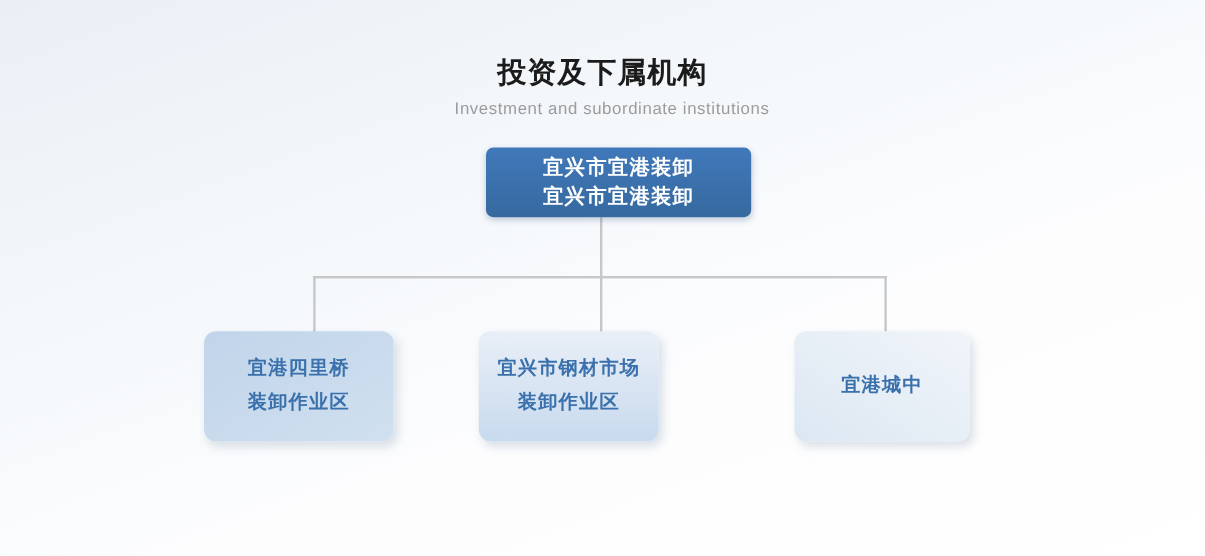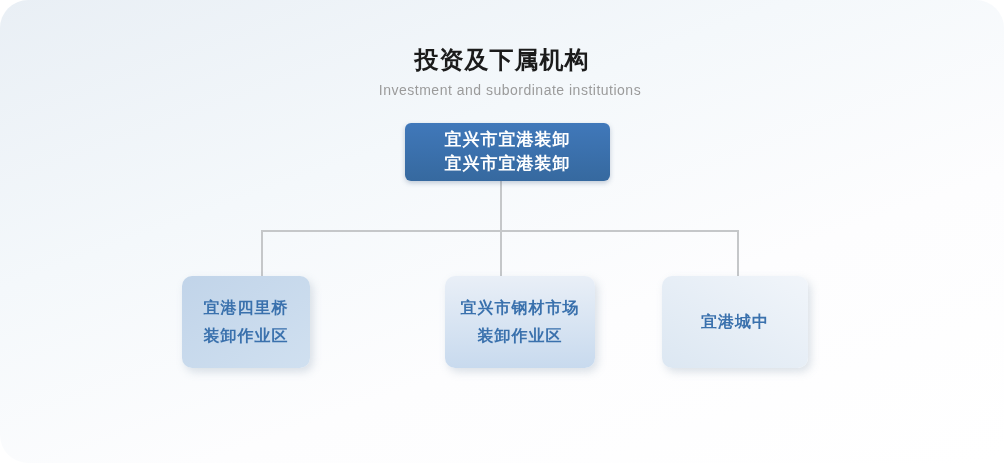--- a/index.html
+++ b/index.html
@@ -6,21 +6,20 @@
   body {
     font-family: "Liberation Sans", "DejaVu Sans", sans-serif;
     background: #ffffff;
   }
   .canvas {
     position: relative;
     width: 1004px;
     height: 463px;
     overflow: hidden;
     background: linear-gradient(160deg, #e9eff5 0%, #f4f8fb 35%, #fdfdfe 65%, #ffffff 100%);
-    border-radius: 28px;
   }
   .header {
     position: absolute;
     top: 44px;
     left: 0;
     width: 100%;
     text-align: center;
   }
   .title {
     margin: 0;
@@ -40,21 +39,21 @@
     display: flex;
     flex-direction: column;
     align-items: center;
     justify-content: center;
     text-align: center;
     box-sizing: border-box;
   }
   .root-node {
     left: 405px;
     top: 123px;
-    width: 205px;
+    width: 221px;
     height: 58px;
     border-radius: 6px;
     background: linear-gradient(180deg, var(--root-box-a, #4078ba) 0%, var(--root-box-b, #36699f) 100%);
     box-shadow: 0 2px 5px rgba(60, 90, 130, 0.30);
     color: var(--root-box-text, #ffffff);
     font-size: 17px;
     font-weight: bold;
     line-height: 24px;
     letter-spacing: 1px;
   }
@@ -63,26 +62,26 @@
     height: 92px;
     border-radius: 10px;
     color: var(--child-box-text, #3a71ad);
     font-size: 16px;
     font-weight: bold;
     line-height: 28px;
     letter-spacing: 1px;
     box-shadow: 3px 4px 8px rgba(140, 160, 180, 0.30);
   }
   .child-1 {
-    left: 182px;
-    width: 128px;
+    left: 170px;
+    width: 158px;
     background: linear-gradient(to bottom right, var(--child1-bg-a, #c1d4e9), var(--child1-bg-b, #d0e0f0));
   }
   .child-2 {
-    left: 445px;
+    left: 399px;
     width: 150px;
     background: linear-gradient(to bottom, var(--child2-bg-a, #e9eff7), var(--child2-bg-b, #c8daee));
   }
   .child-3 {
     left: 662px;
     width: 146px;
     background: linear-gradient(to top right, var(--child3-bg-a, #dce7f2), var(--child3-bg-b, #f1f5fa));
     align-items: center;
   }
   .connector {

